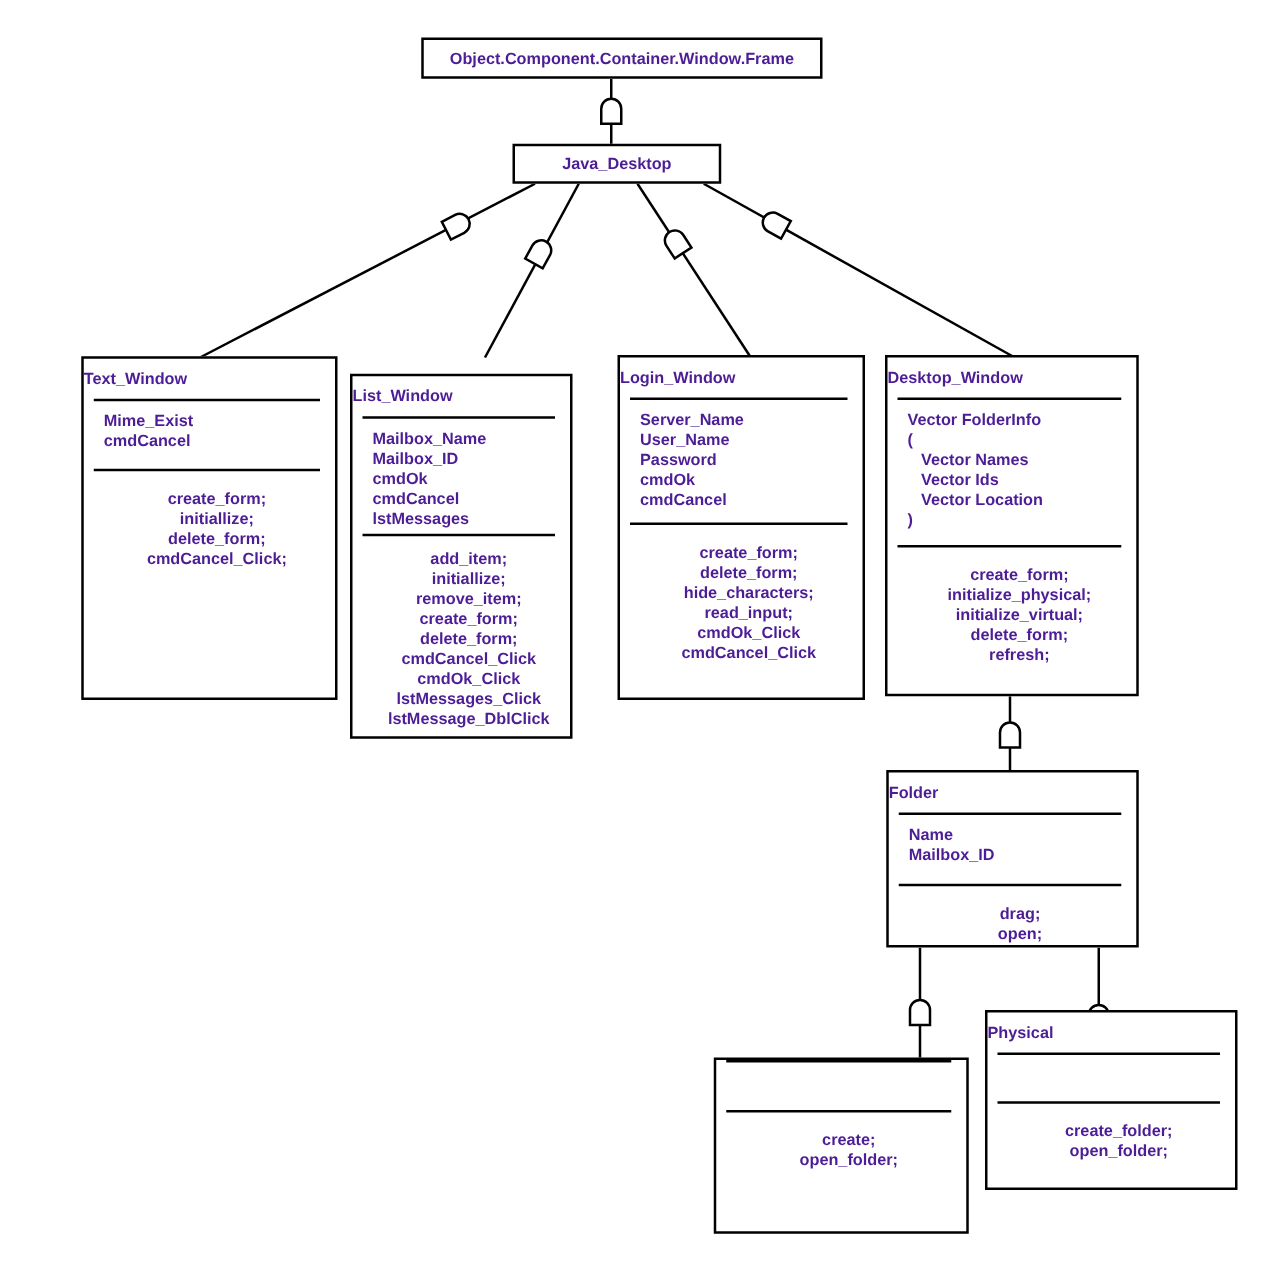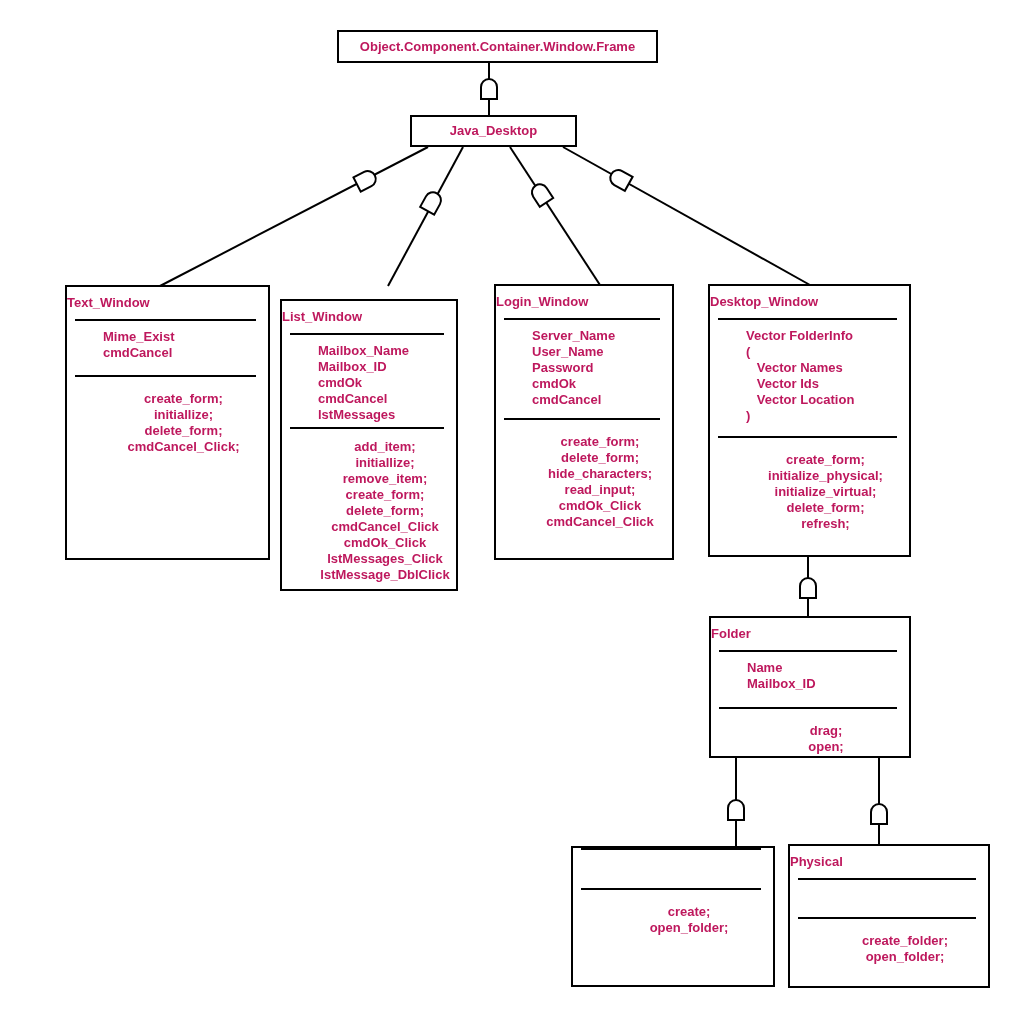--- a/index.html
+++ b/index.html
@@ -6,21 +6,21 @@
     margin: 0;
     padding: 0;
     background: #ffffff;
   }
   .stage {
     position: relative;
     width: 1024px;
     height: 1024px;
     background: #ffffff;
     font-family: "Liberation Sans", sans-serif;
-    color: #be185d;
+    color: #4c1d95;
     overflow: hidden;
   }
   svg.connectors {
     position: absolute;
     left: 0;
     top: 0;
   }
   .cbox {
     position: absolute;
     border: 2px solid #000000;
@@ -37,21 +37,21 @@
     white-space: nowrap;
   }
   .sep {
     height: 0;
     border-top: 2px solid #000000;
     margin-left: 8px;
     margin-right: 12px;
   }
   .members {
     box-sizing: border-box;
-    padding: 8px 4px 0 36px;
+    padding: 8px 4px 0 16px;
     white-space: pre;
     overflow: hidden;
   }
   .members.methods {
     padding-top: 14px;
     text-align: center;
   }
   .label-box {
     display: flex;
     align-items: center;
@@ -127,21 +127,21 @@
   </div>
 
   <div class="cbox" style="left:280px;top:299px;width:178px;height:292px">
     <div class="title">List_Window</div>
     <div class="sep"></div>
     <div class="members attrs" style="height:92px"><div>Mailbox_Name</div><div>Mailbox_ID</div><div>cmdOk</div><div>cmdCancel</div><div>lstMessages</div></div>
     <div class="sep"></div>
     <div class="members methods" style="padding-top:10px"><div>add_item;</div><div>initiallize;</div><div>remove_item;</div><div>create_form;</div><div>delete_form;</div><div>cmdCancel_Click</div><div>cmdOk_Click</div><div>lstMessages_Click</div><div>lstMessage_DblClick</div></div>
   </div>
 
-  <div class="cbox" style="left:494px;top:284px;width:180px;height:276px">
+  <div class="cbox" style="left:494px;top:284px;width:198px;height:276px">
     <div class="title">Login_Window</div>
     <div class="sep"></div>
     <div class="members attrs" style="height:98px"><div>Server_Name</div><div>User_Name</div><div>Password</div><div>cmdOk</div><div>cmdCancel</div></div>
     <div class="sep"></div>
     <div class="members methods"><div>create_form;</div><div>delete_form;</div><div>hide_characters;</div><div>read_input;</div><div>cmdOk_Click</div><div>cmdCancel_Click</div></div>
   </div>
 
   <div class="cbox" style="left:708px;top:284px;width:203px;height:273px">
     <div class="title">Desktop_Window</div>
     <div class="sep"></div>
@@ -158,21 +158,21 @@
     <div class="members methods"><div>drag;</div><div>open;</div></div>
   </div>
 
   <div class="cbox" style="left:571px;top:846px;width:204px;height:141px">
     <div class="sep"></div>
     <div class="members attrs" style="height:38px"></div>
     <div class="sep"></div>
     <div class="members methods"><div>create;</div><div>open_folder;</div></div>
   </div>
 
-  <div class="cbox" style="left:788px;top:844px;width:202px;height:144px">
+  <div class="cbox" style="left:788px;top:808px;width:202px;height:144px">
     <div class="title">Physical</div>
     <div class="sep"></div>
     <div class="members attrs" style="height:37px"></div>
     <div class="sep"></div>
     <div class="members methods"><div>create_folder;</div><div>open_folder;</div></div>
   </div>
 
 </div>
 
 </body></html>

